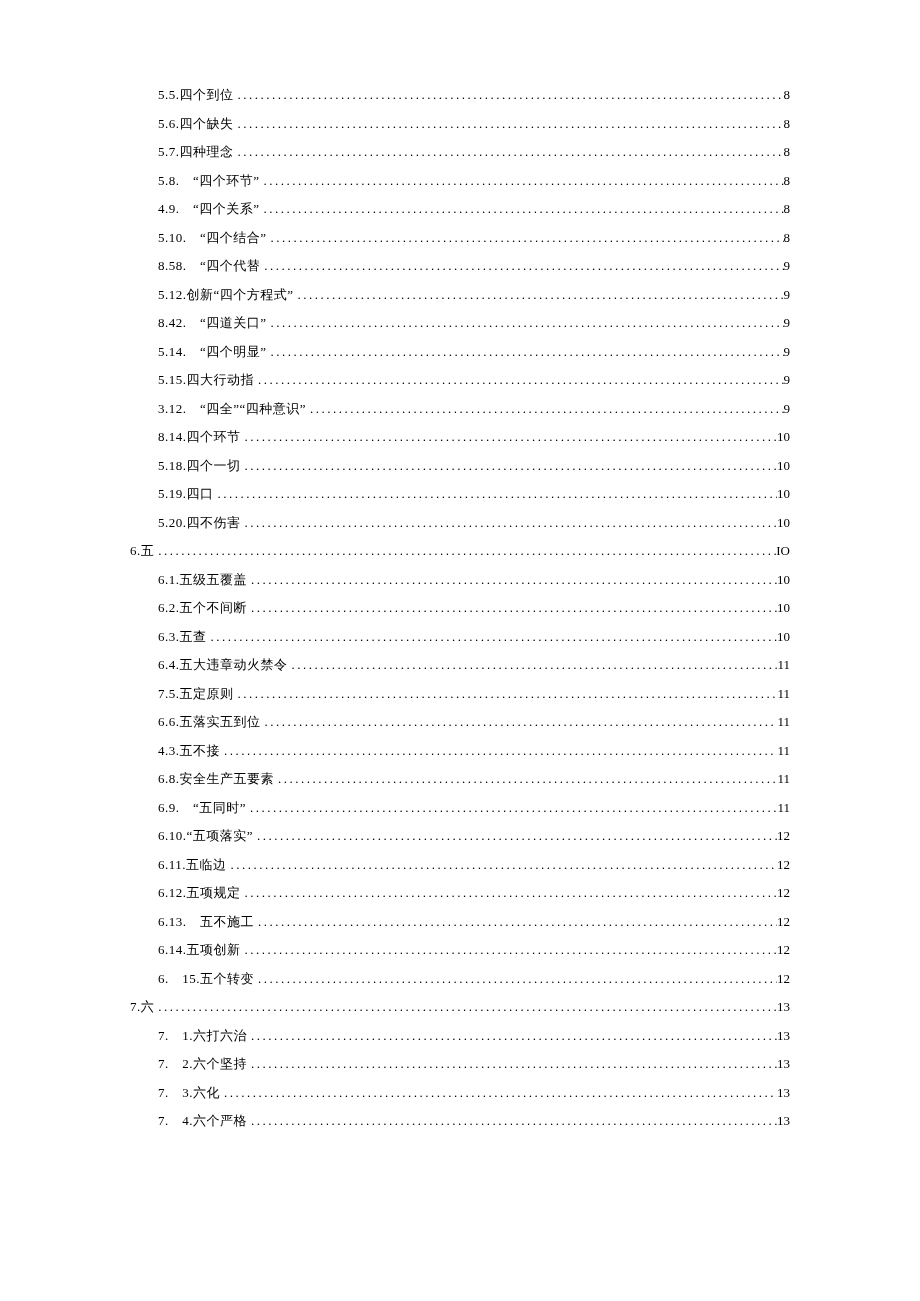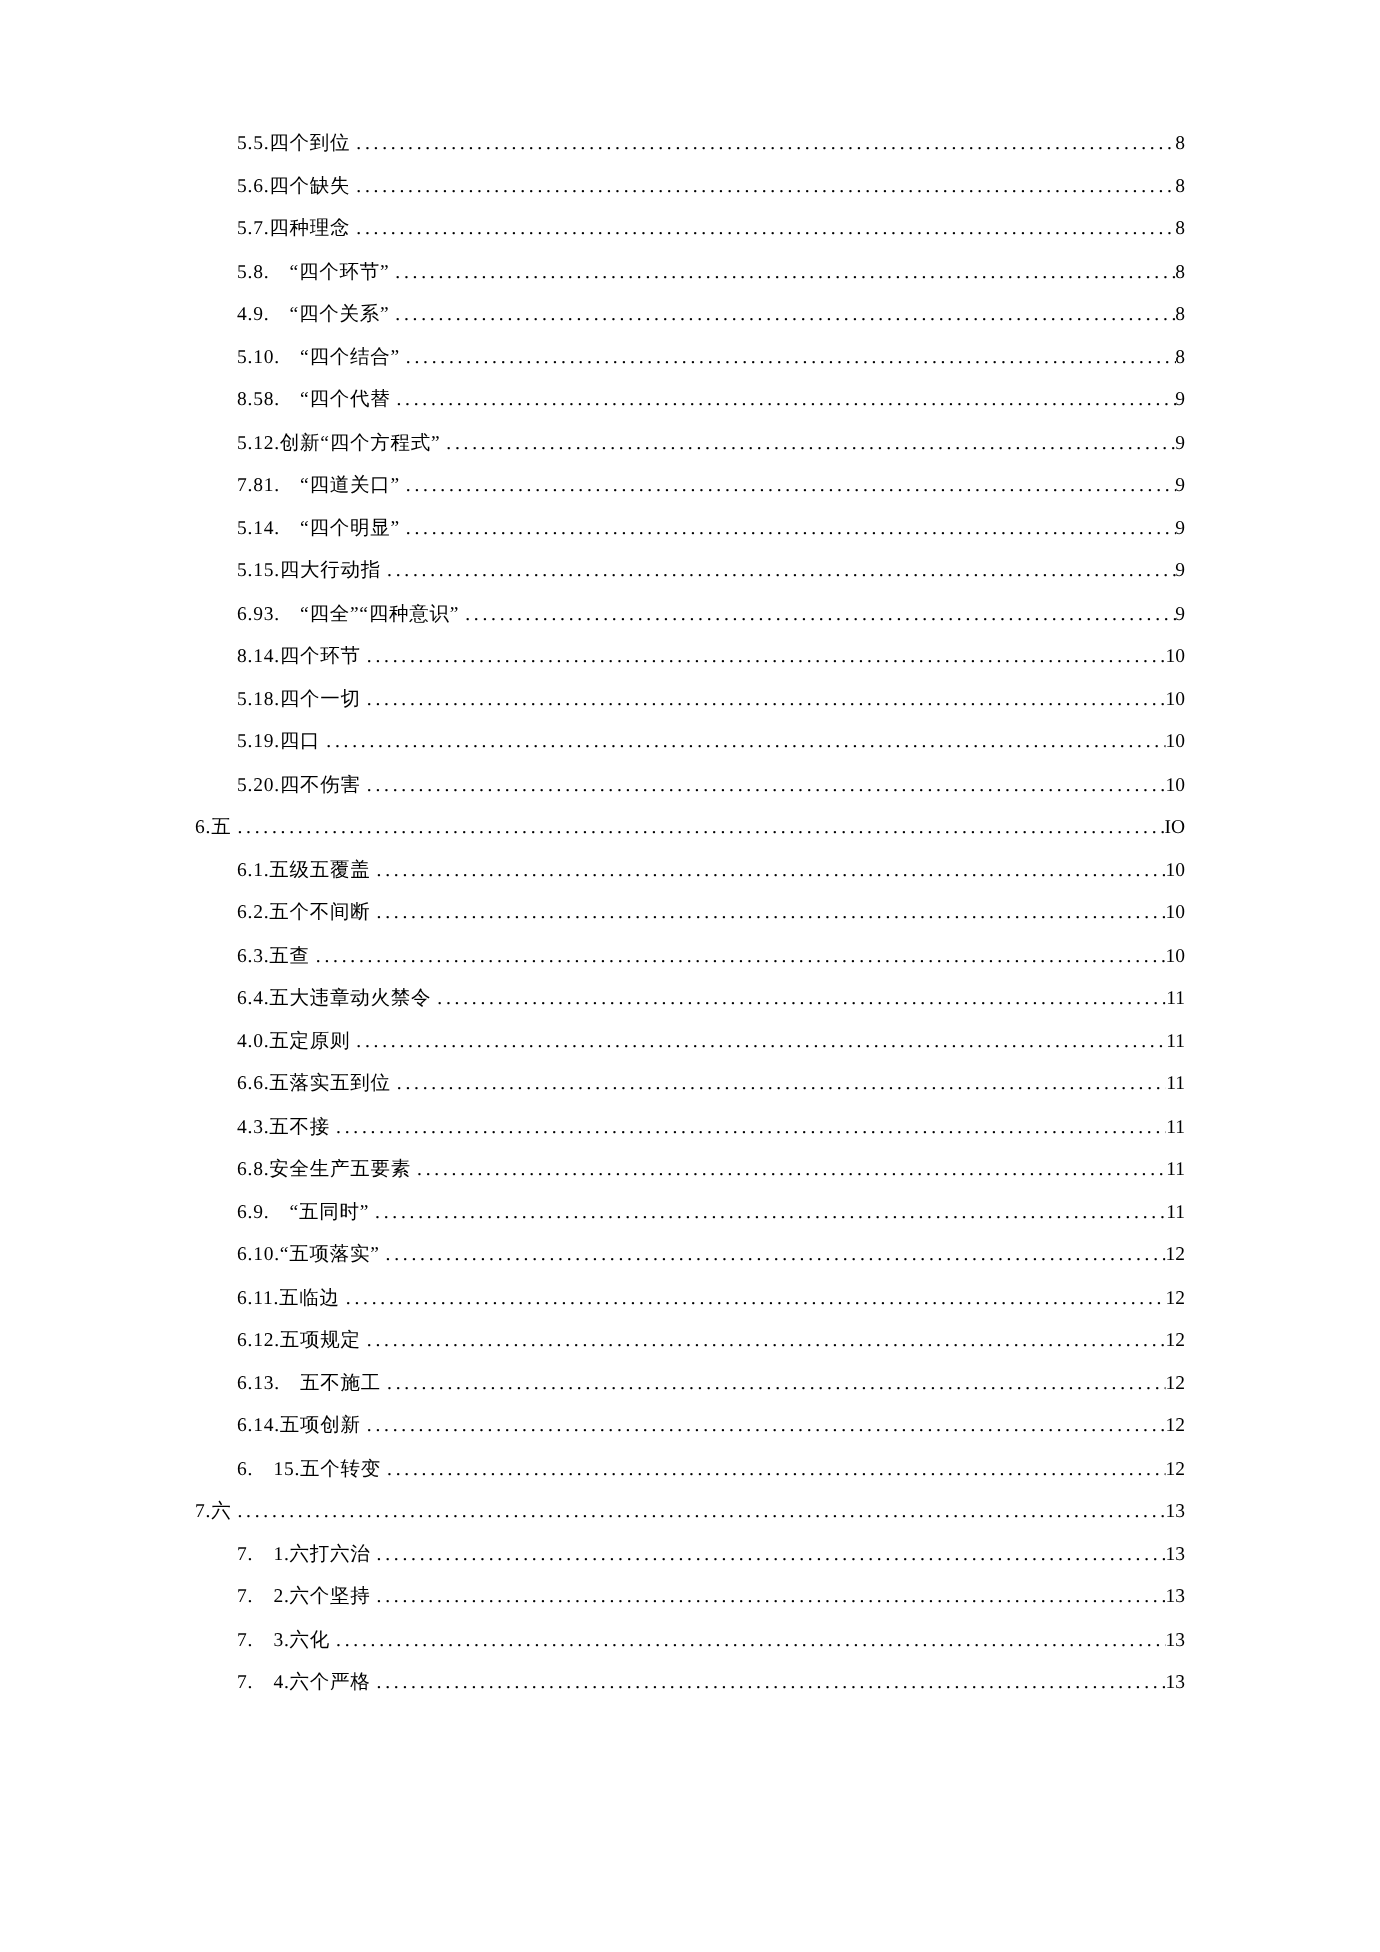--- a/index.html
+++ b/index.html
@@ -84,36 +84,36 @@
         <span class="toc-label">8.58.　“四个代替</span>
         <span class="toc-dots"></span>
         <span class="toc-page">9</span>
       </div>
       <div class="toc-row indent-1">
         <span class="toc-label">5.12.创新“四个方程式”</span>
         <span class="toc-dots"></span>
         <span class="toc-page">9</span>
       </div>
       <div class="toc-row indent-1">
-        <span class="toc-label">7.81.　“四道关口”</span>
+        <span class="toc-label">8.42.　“四道关口”</span>
         <span class="toc-dots"></span>
         <span class="toc-page">9</span>
       </div>
       <div class="toc-row indent-1">
         <span class="toc-label">5.14.　“四个明显”</span>
         <span class="toc-dots"></span>
         <span class="toc-page">9</span>
       </div>
       <div class="toc-row indent-1">
         <span class="toc-label">5.15.四大行动指</span>
         <span class="toc-dots"></span>
         <span class="toc-page">9</span>
       </div>
       <div class="toc-row indent-1">
-        <span class="toc-label">6.93.　“四全”“四种意识”</span>
+        <span class="toc-label">3.12.　“四全”“四种意识”</span>
         <span class="toc-dots"></span>
         <span class="toc-page">9</span>
       </div>
       <div class="toc-row indent-1">
         <span class="toc-label">8.14.四个环节</span>
         <span class="toc-dots"></span>
         <span class="toc-page">10</span>
       </div>
       <div class="toc-row indent-1">
         <span class="toc-label">5.18.四个一切</span>
@@ -149,21 +149,21 @@
         <span class="toc-label">6.3.五查</span>
         <span class="toc-dots"></span>
         <span class="toc-page">10</span>
       </div>
       <div class="toc-row indent-1">
         <span class="toc-label">6.4.五大违章动火禁令</span>
         <span class="toc-dots"></span>
         <span class="toc-page">11</span>
       </div>
       <div class="toc-row indent-1">
-        <span class="toc-label">4.0.五定原则</span>
+        <span class="toc-label">7.5.五定原则</span>
         <span class="toc-dots"></span>
         <span class="toc-page">11</span>
       </div>
       <div class="toc-row indent-1">
         <span class="toc-label">6.6.五落实五到位</span>
         <span class="toc-dots"></span>
         <span class="toc-page">11</span>
       </div>
       <div class="toc-row indent-1">
         <span class="toc-label">4.3.五不接</span>

